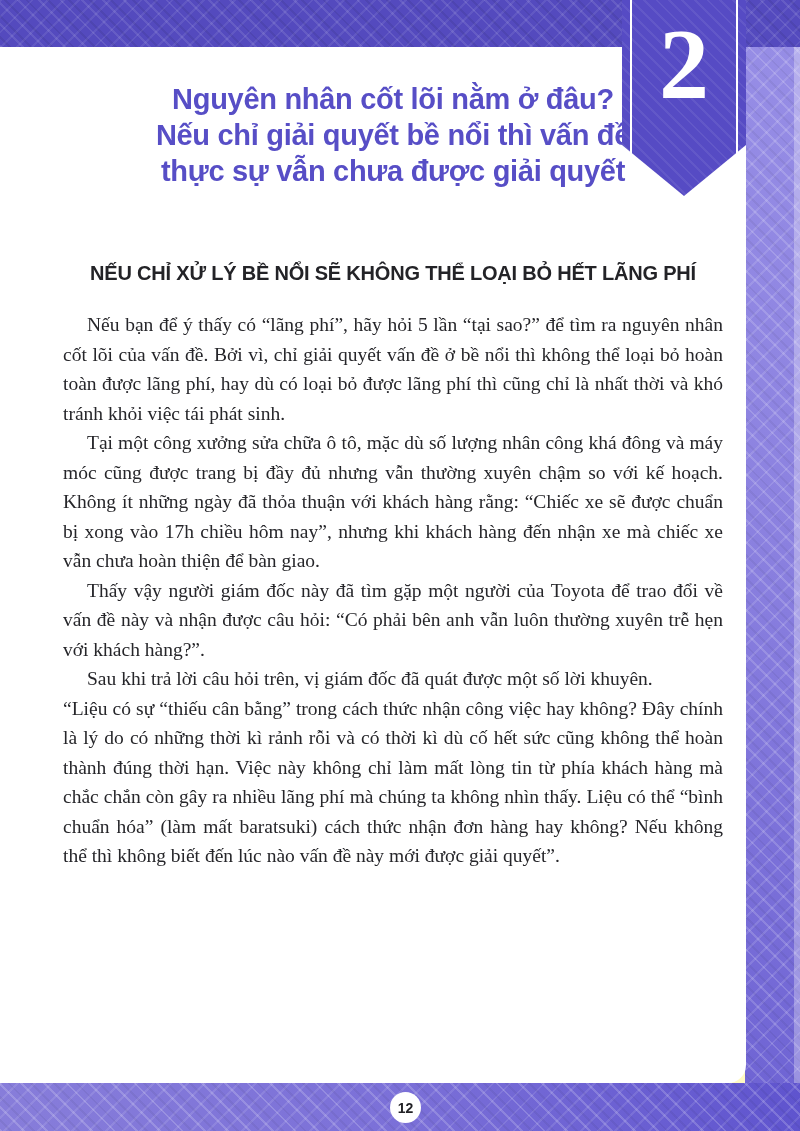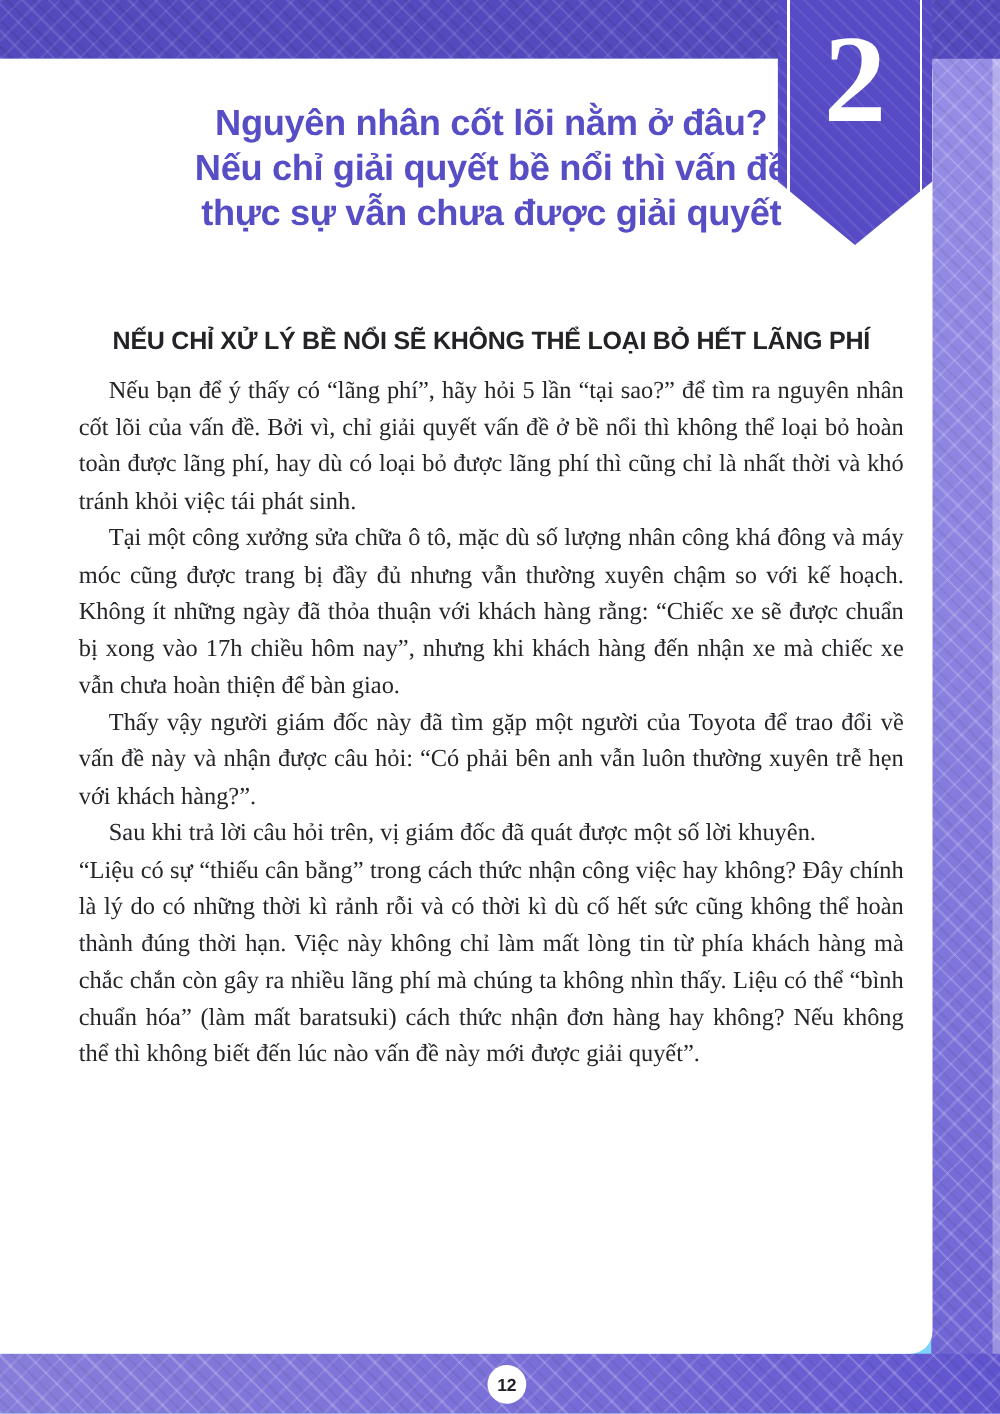--- a/index.html
+++ b/index.html
@@ -2,21 +2,21 @@
 <html lang="vi" style="--title: #574ec6; --top-strip: #544abe; --ribbon: #564bc4; --right-border: #8c82e0; --bottom-strip: #7b70d8; --body-text: #26262a;"><head>
 <meta charset="utf-8">
 <style>
   * { margin: 0; padding: 0; box-sizing: border-box; }
   html, body { background: #e8e8ec; }
   .page {
     position: relative;
     width: 800px; height: 1131px;
     margin: 0 auto;
     overflow: hidden;
-    background: #7dd3fc;
+    background: #fef9c3;
     font-family: "Liberation Serif", serif;
   }
   
   .strip { position: absolute; }
   .top-strip {
     left: 0; top: 0; width: 800px; height: 47px;
     background:
       repeating-linear-gradient(45deg, rgba(255,255,255,.10) 0 2px, transparent 2px 6px, rgba(0,0,0,.07) 6px 8px, transparent 8px 15px),
       repeating-linear-gradient(135deg, rgba(255,255,255,.08) 0 2px, transparent 2px 11px),
       var(--top-strip, #544abe);
@@ -86,21 +86,21 @@
   }
   .section-heading {
     margin-top: 72px;
     text-align: center;
     font-family: "Liberation Sans", sans-serif;
     font-weight: 700;
     font-size: 20px; line-height: 24px;
     color: #232327;
     letter-spacing: -0.2px;
   }
-  .body-text { margin-top: 13px; }
+  .body-text { margin-top: 25px; }
   .body-text p {
     font-size: 19.5px; line-height: 29.5px;
     text-align: justify;
     text-indent: 24px;
   }
   .body-text p.no-indent { text-indent: 0; }
   
   .page-badge {
     position: absolute; left: 390px; top: 1092px;
     width: 31px; height: 31px;

